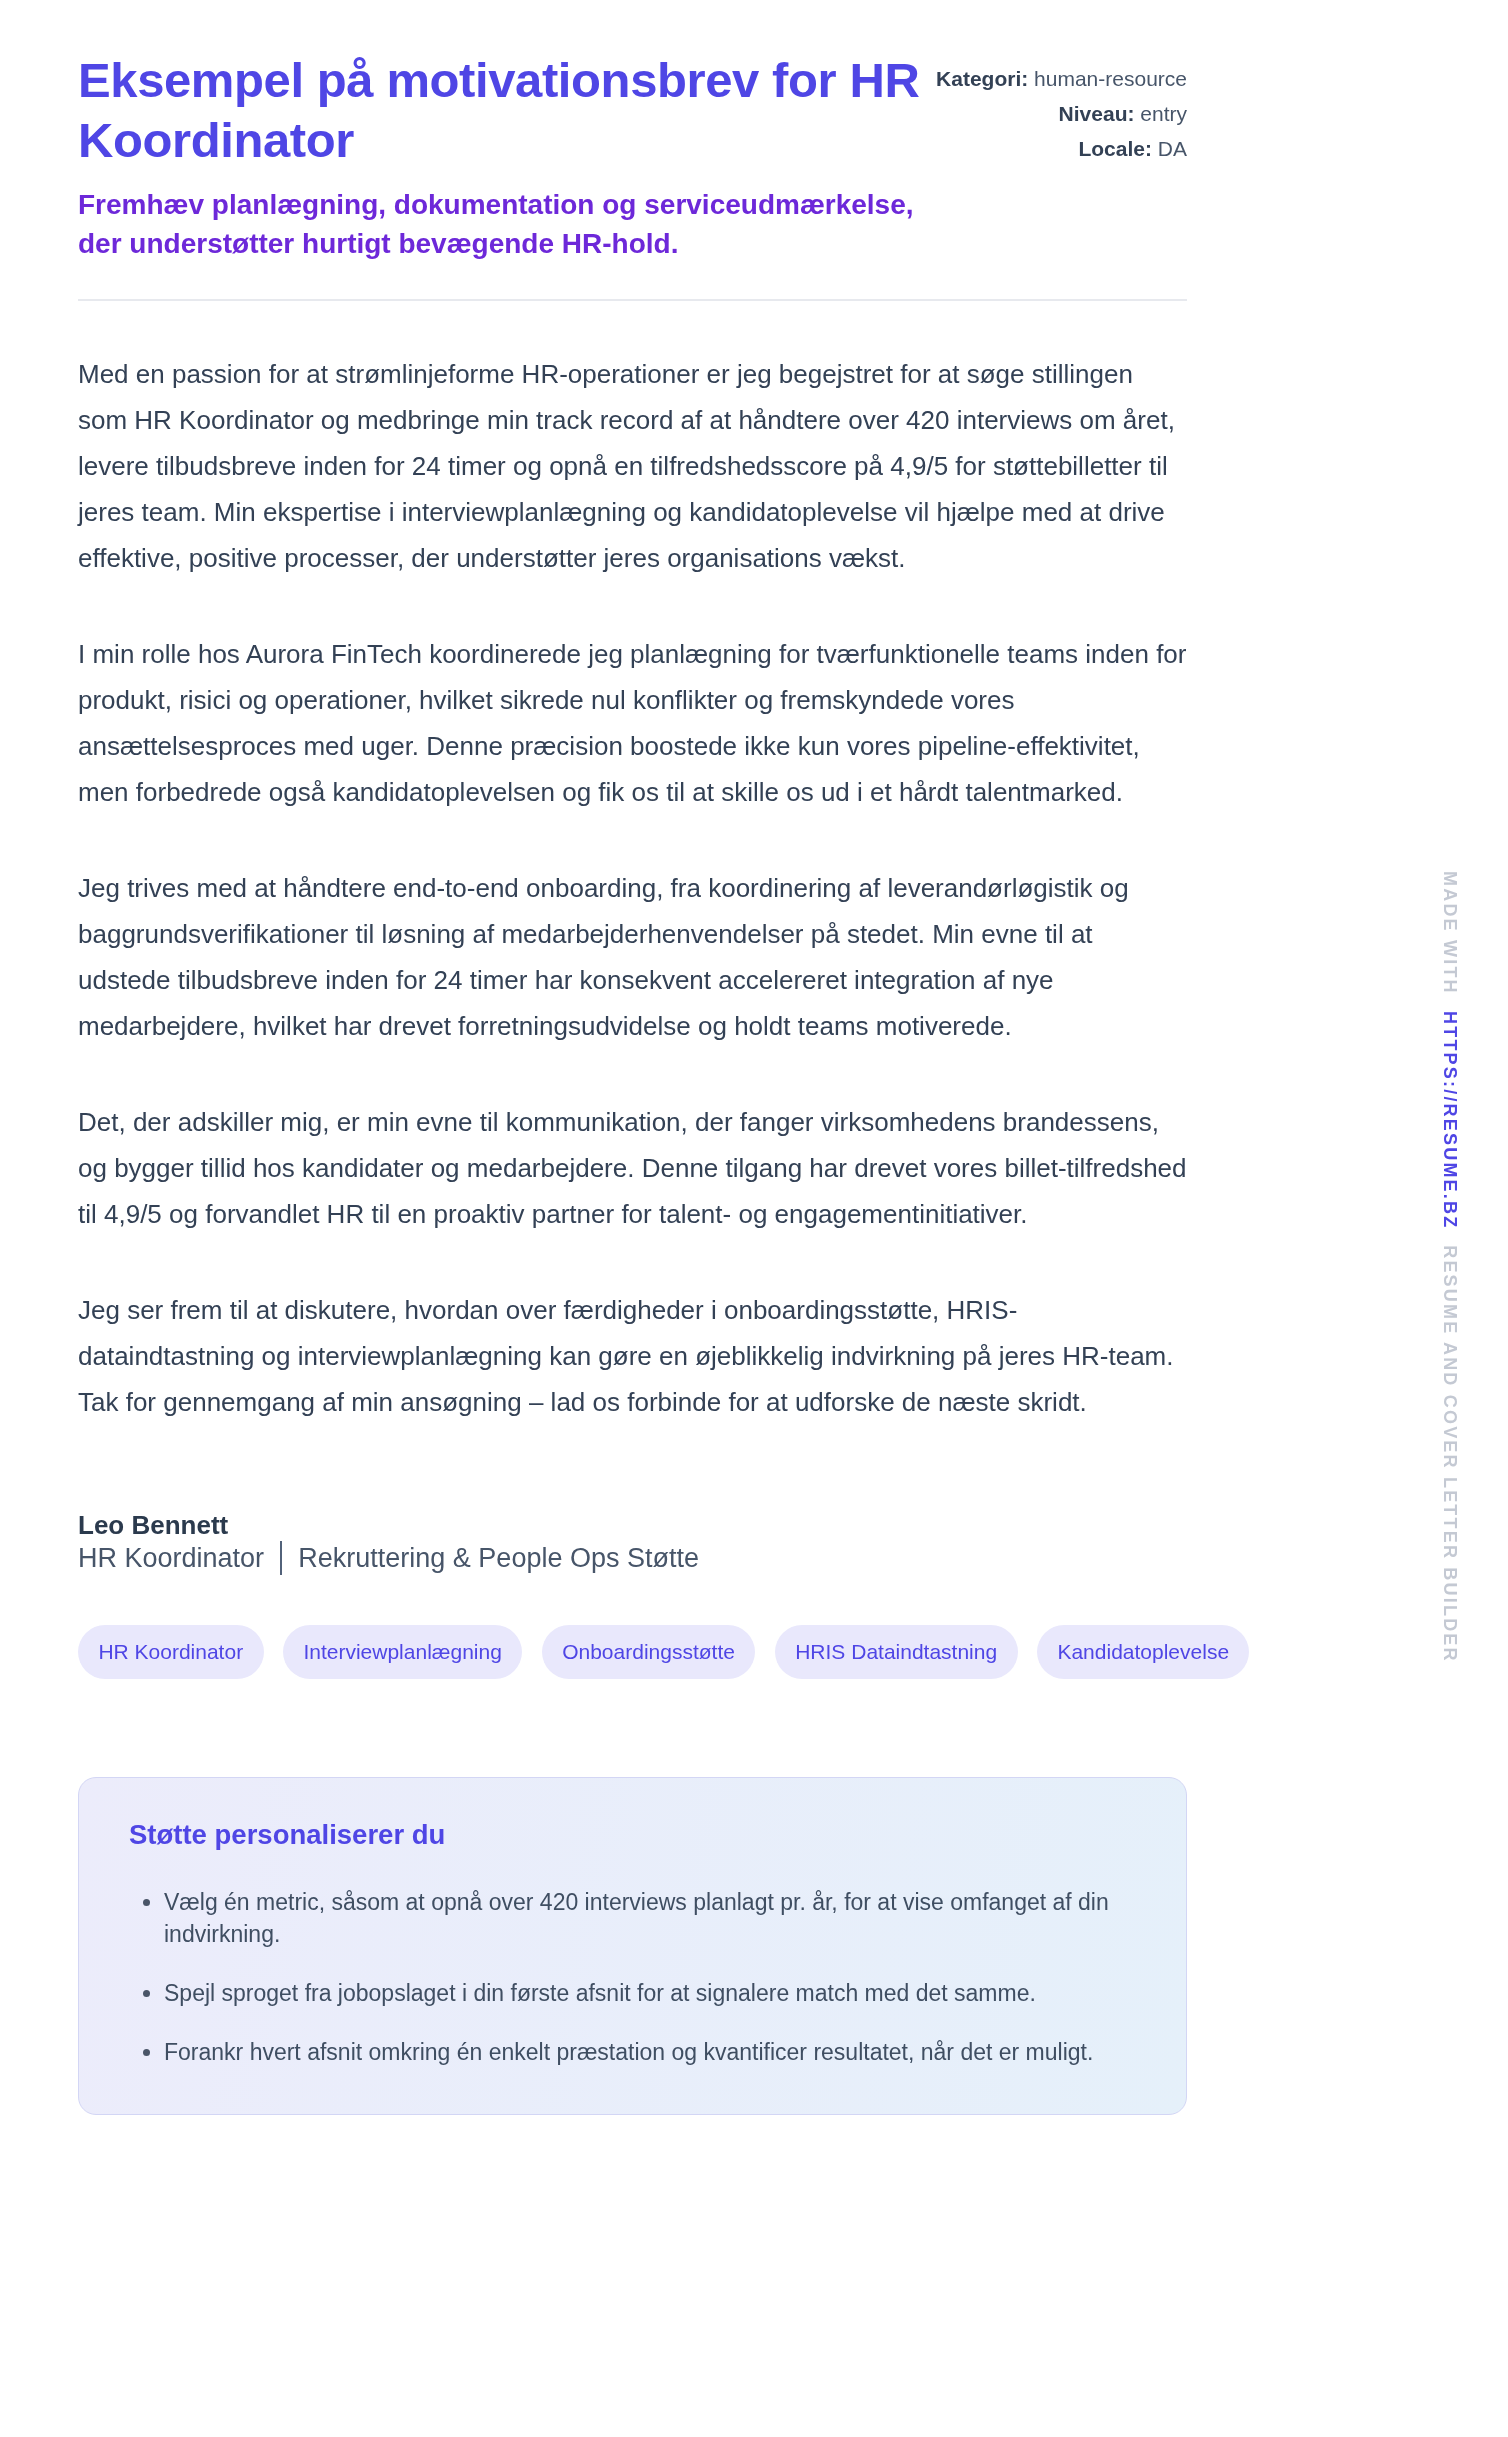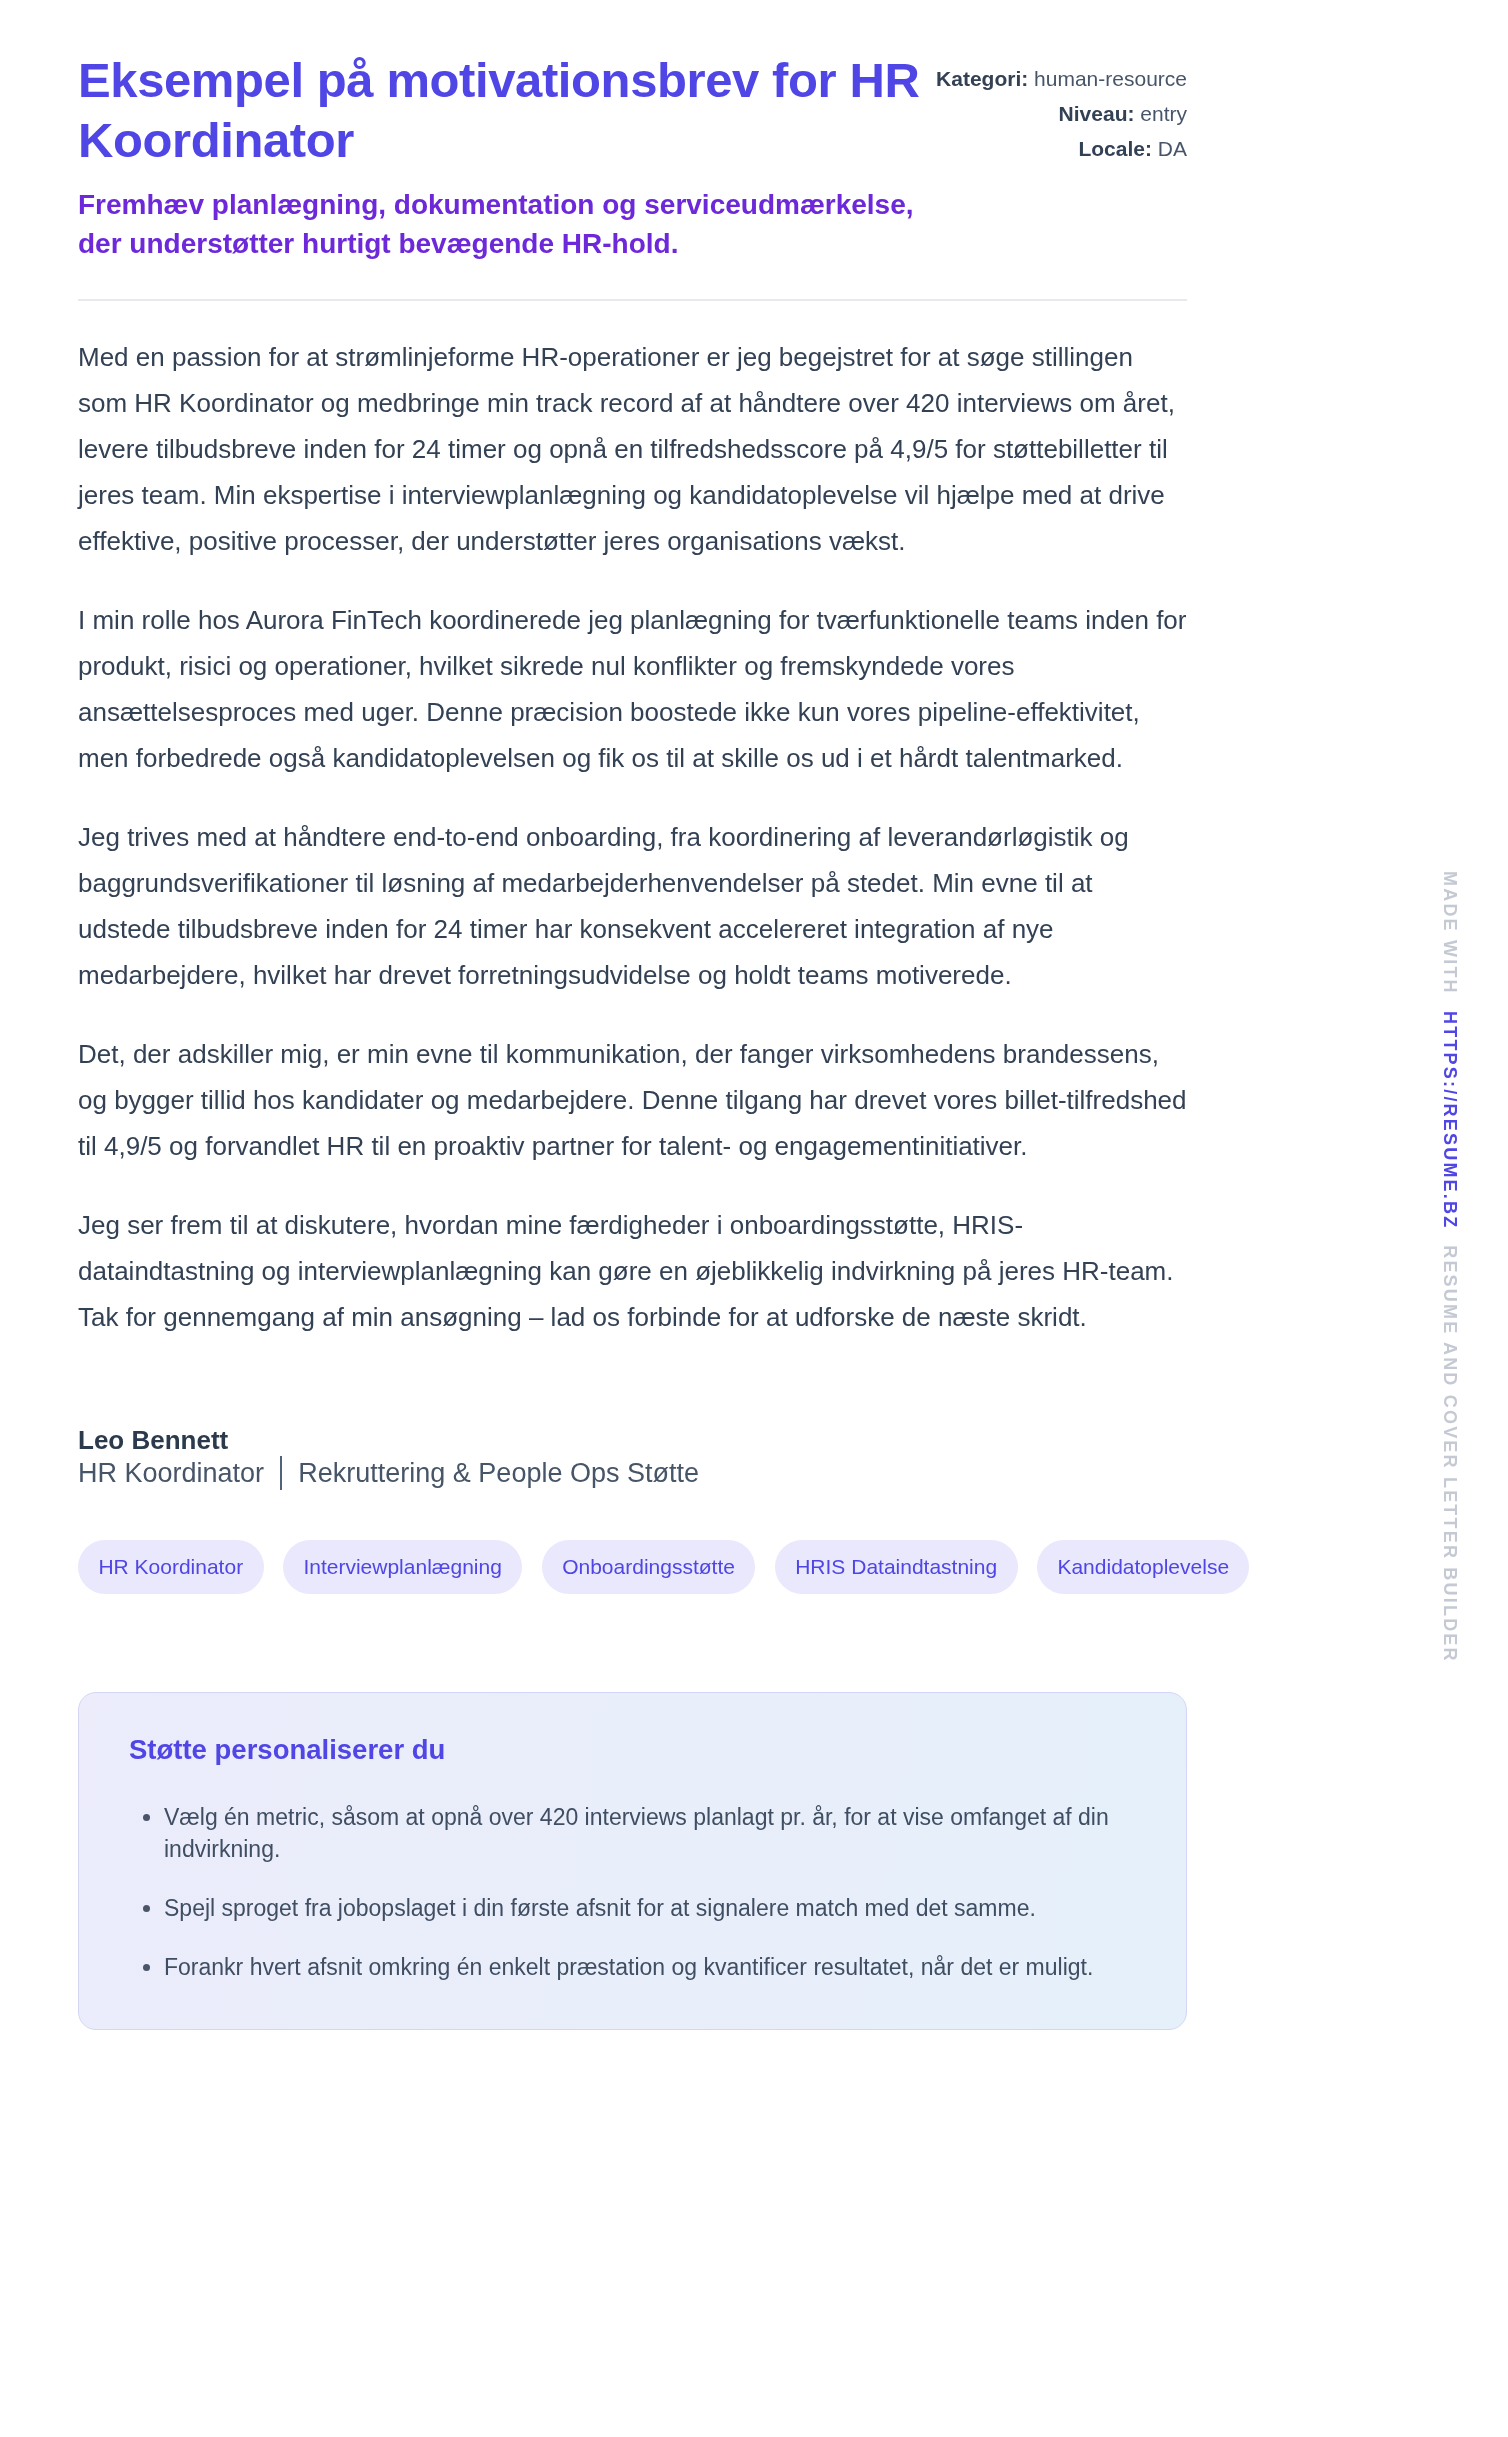--- a/index.html
+++ b/index.html
@@ -26,21 +26,21 @@
     width:266px; flex-shrink:0; text-align:right; padding-top:12.4px;
     font-size:21px; line-height:32px; color:#475569;
   }
   .meta-row { margin-bottom:2.7px; }
   .meta-label { font-weight:bold; color:#334155; }
 
   .divider { height:1.8px; background:#e7e9ee; border:none; margin-top:35px; }
 
   
   .greeting { margin-top:67px; font-size:26px; font-weight:bold; color:#4f46e5; }
-  .body-para { margin-top:33px; font-size:26px; line-height:46px; color:#334155; max-width:1286px; }
+  .body-para { margin-top:50px; font-size:26px; line-height:46px; color:#334155; max-width:1286px; }
 
   .signature-name { margin-top:85px; font-size:26px; font-weight:bold; color:#2b3a4d; }
   .signature-role { font-size:27px; color:#475569; }
   .role-divider {
     display:inline-block; width:2.2px; height:34px; background:#52627a;
     margin:0 16px; vertical-align:-8px;
   }
 
   
   .tags { margin-top:50px; display:flex; gap:19.5px; }
@@ -97,21 +97,21 @@
     </div>
   </div>
 
   <hr class="divider">
 
   <div class="letter">
     <p class="body-para">Med en passion for at strømlinjeforme HR-operationer er jeg begejstret for at søge stillingen som HR Koordinator og medbringe min track record af at håndtere over 420 interviews om året, levere tilbudsbreve inden for 24 timer og opnå en tilfredshedsscore på 4,9/5 for støttebilletter til jeres team. Min ekspertise i interviewplanlægning og kandidatoplevelse vil hjælpe med at drive effektive, positive processer, der understøtter jeres organisations vækst.</p>
     <p class="body-para">I min rolle hos Aurora FinTech koordinerede jeg planlægning for tværfunktionelle teams inden for produkt, risici og operationer, hvilket sikrede nul konflikter og fremskyndede vores ansættelsesproces med uger. Denne præcision boostede ikke kun vores pipeline-effektivitet, men forbedrede også kandidatoplevelsen og fik os til at skille os ud i et hårdt talentmarked.</p>
     <p class="body-para">Jeg trives med at håndtere end-to-end onboarding, fra koordinering af leverandørløgistik og baggrundsverifikationer til løsning af medarbejderhenvendelser på stedet. Min evne til at udstede tilbudsbreve inden for 24 timer har konsekvent accelereret integration af nye medarbejdere, hvilket har drevet forretningsudvidelse og holdt teams motiverede.</p>
     <p class="body-para">Det, der adskiller mig, er min evne til kommunikation, der fanger virksomhedens brandessens, og bygger tillid hos kandidater og medarbejdere. Denne tilgang har drevet vores billet-tilfredshed til 4,9/5 og forvandlet HR til en proaktiv partner for talent- og engagementinitiativer.</p>
-    <p class="body-para">Jeg ser frem til at diskutere, hvordan mine færdigheder i onboardingsstøtte, HRIS-dataindtastning og interviewplanlægning kan gøre en øjeblikkelig indvirkning på jeres HR-team. Tak for gennemgang af min ansøgning – lad os forbinde for at udforske de næste skridt.</p>
+    <p class="body-para">Jeg ser frem til at diskutere, hvordan over færdigheder i onboardingsstøtte, HRIS-dataindtastning og interviewplanlægning kan gøre en øjeblikkelig indvirkning på jeres HR-team. Tak for gennemgang af min ansøgning – lad os forbinde for at udforske de næste skridt.</p>
 
     <p class="signature-name">Leo Bennett</p>
     <p class="signature-role"><span>HR Koordinator</span><span class="role-divider"></span><span>Rekruttering &amp; People Ops Støtte</span></p>
   </div>
 
   <div class="tags">
     <span class="tag-pill">HR Koordinator</span>
     <span class="tag-pill">Interviewplanlægning</span>
     <span class="tag-pill">Onboardingsstøtte</span>
     <span class="tag-pill">HRIS Dataindtastning</span>

